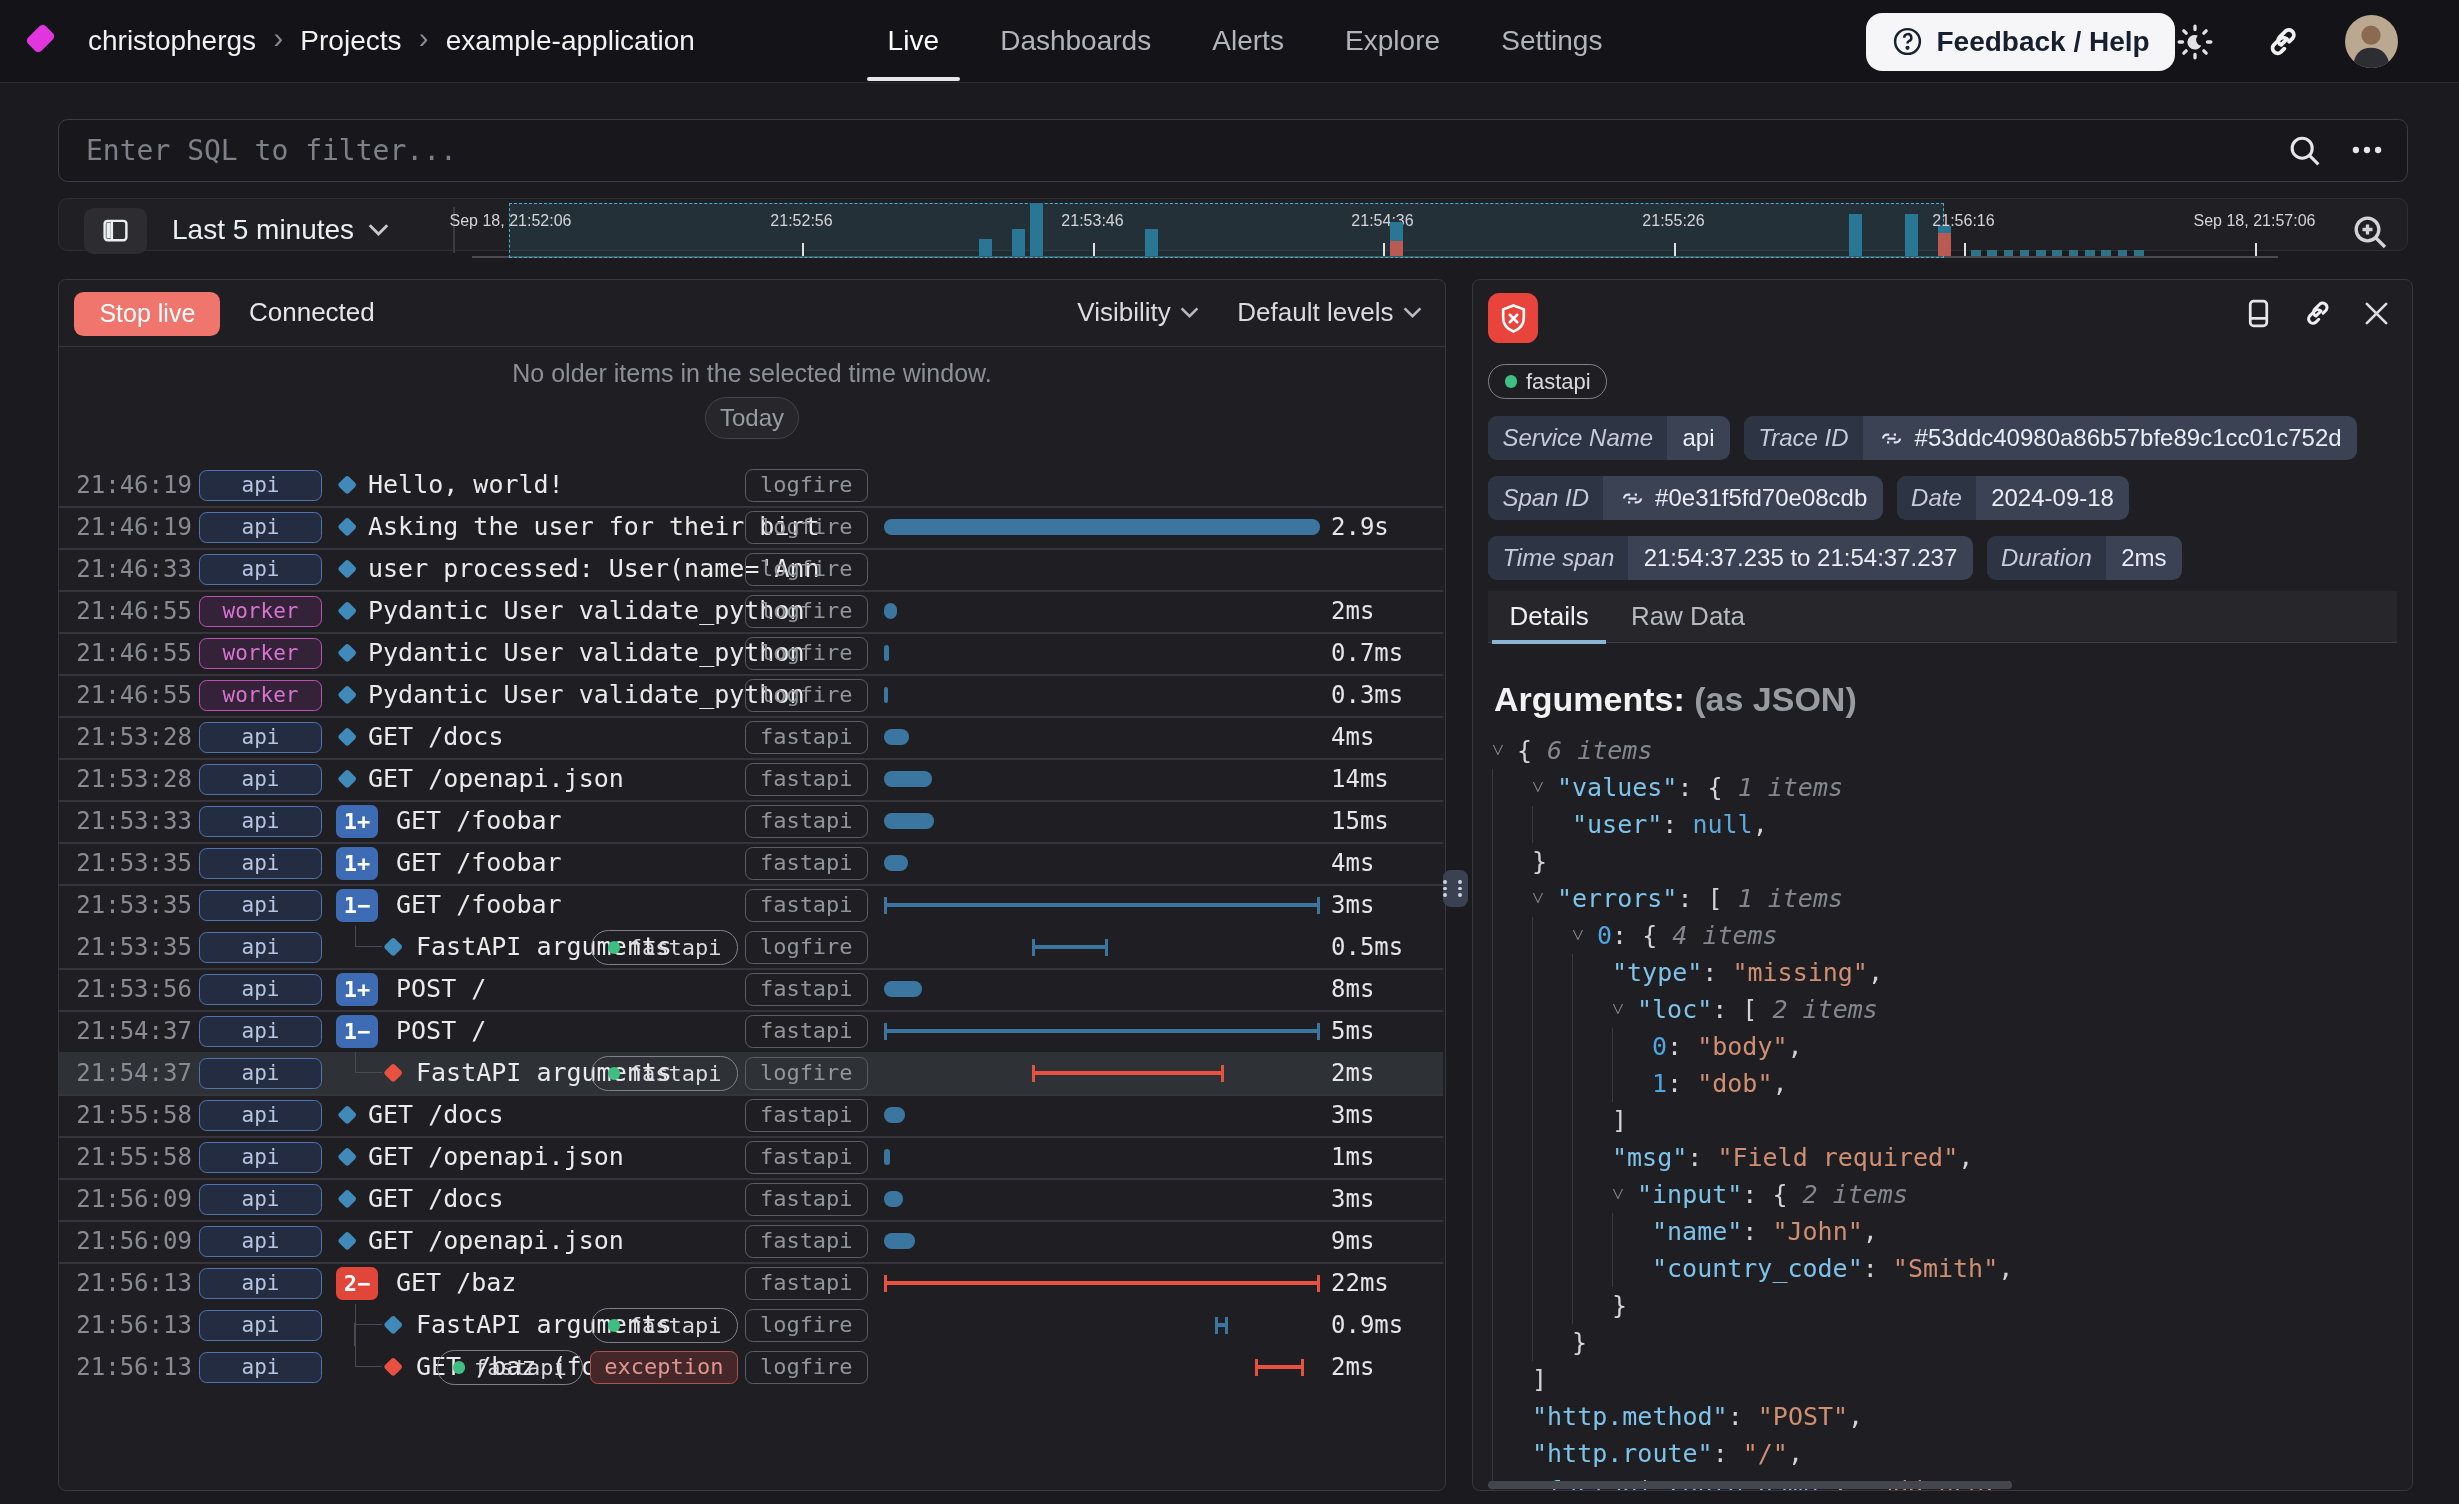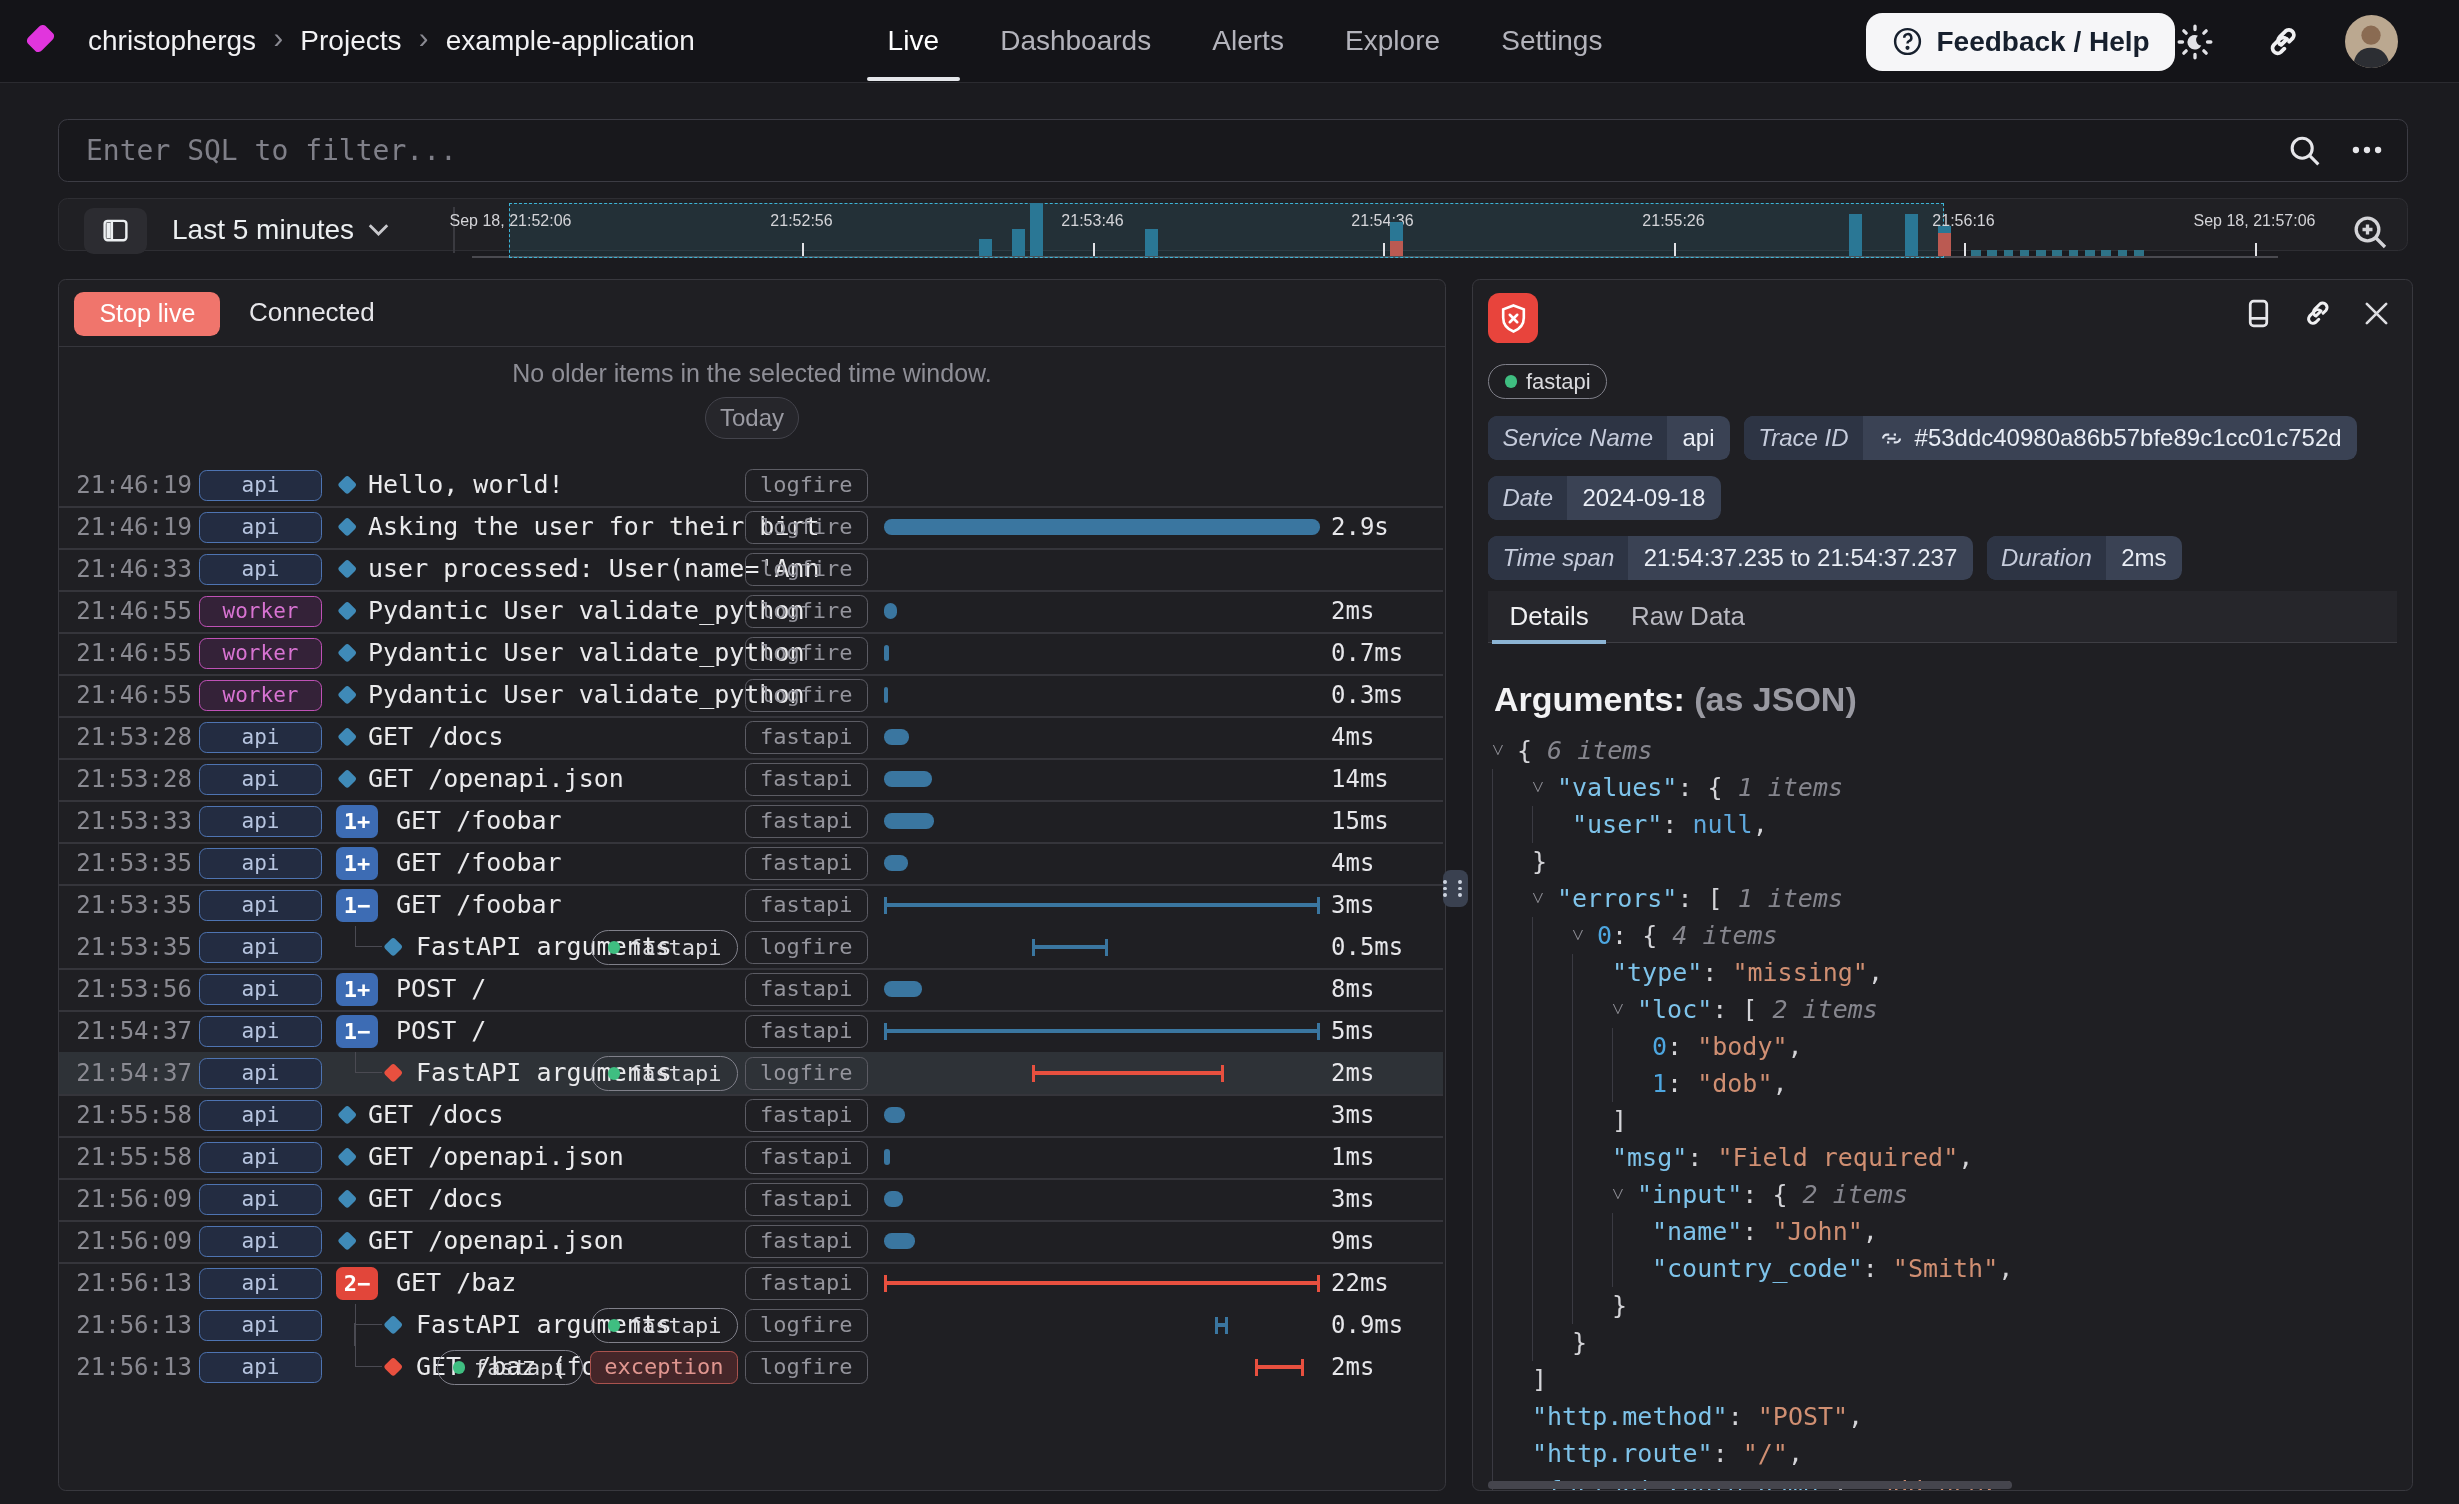--- a/index.html
+++ b/index.html
@@ -291,20 +291,34 @@
         <circle cx="10.5" cy="10.5" r="6.8"></circle>
           <path d="M15.6 15.6L21 21M10.5 7.5v6M7.5 10.5h6"></path>
       </svg>
     </div>
   </div>
 
   <section class="panel left">
     <div class="lp-head">
       <button class="stoplive">Stop live</button>
       <span class="connected">Connected</span>
+      <div class="lp-dds">
+        <span class="dd">
+          <span>Visibility</span>
+          <svg width="19" height="12.5" viewBox="0 0 12 7" fill="none" stroke="#b8b8c0" stroke-width="1.6">
+              <path d="M1 1l5 5 5-5"></path>
+            </svg>
+        </span>
+        <span class="dd">
+          <span>Default levels</span>
+          <svg width="19" height="12.5" viewBox="0 0 12 7" fill="none" stroke="#b8b8c0" stroke-width="1.6">
+              <path d="M1 1l5 5 5-5"></path>
+            </svg>
+        </span>
+      </div>
     </div>
     <div class="empty-msg">No older items in the selected time window.</div>
     <button class="today">Today</button>
     <div class="rows mono" id="rows">
         <div class="row">
           <span class="rtime">21:46:19</span>
           <span class="svc svc-api">api</span>
           <i class="dia dia-blue" style="left:281px"></i>
           <span class="rname" style="left:309px">Hello, world!</span>
           <span class="tags">
@@ -633,20 +647,29 @@
           <span class="chip-label">Trace ID</span>
           <span class="chip-value">
             <svg width="27" height="27" viewBox="0 0 24 24" fill="none" stroke="#dfe4ee" stroke-width="2">
               <path d="M4.5 12a3.5 3.5 0 0 1 3.5-3.5h2M16 8.5h-2M19.5 12a3.5 3.5 0 0 1-3.5 3.5h-2M8 15.5h2M8.5 12h7"></path>
             </svg>
             <span>#53ddc40980a86b57bfe89c1cc01c752d</span>
           </span>
         </div>
       </div>
     <div class="chips" id="chips2" style="top:196px;">
+        <div class="chip">
+          <span class="chip-label">Span ID</span>
+          <span class="chip-value">
+            <svg width="27" height="27" viewBox="0 0 24 24" fill="none" stroke="#dfe4ee" stroke-width="2">
+              <path d="M4.5 12a3.5 3.5 0 0 1 3.5-3.5h2M16 8.5h-2M19.5 12a3.5 3.5 0 0 1-3.5 3.5h-2M8 15.5h2M8.5 12h7"></path>
+            </svg>
+            <span>#0e31f5fd70e08cdb</span>
+          </span>
+        </div>
         <div class="chip">
           <span class="chip-label">Date</span>
           <span class="chip-value">
             <span>2024-09-18</span>
           </span>
         </div>
       </div>
     <div class="chips" id="chips3" style="top:256px;">
         <div class="chip">
           <span class="chip-label">Time span</span>

